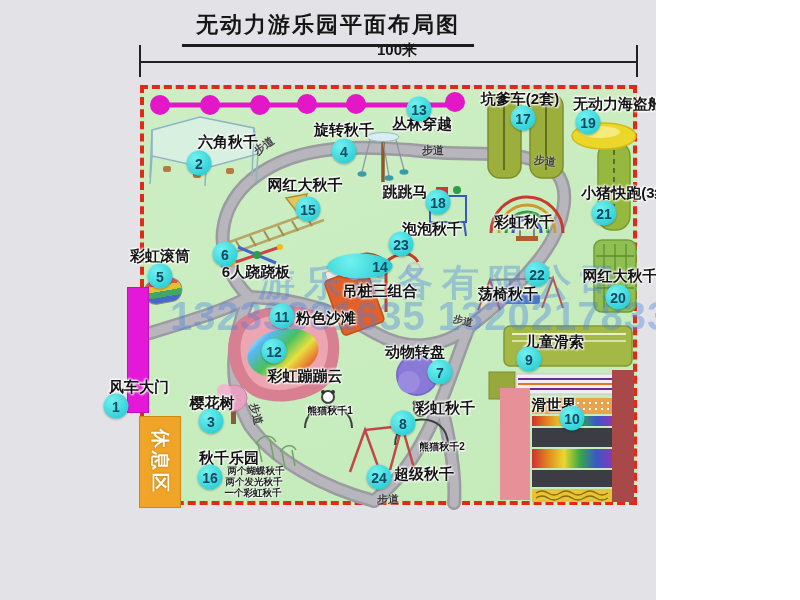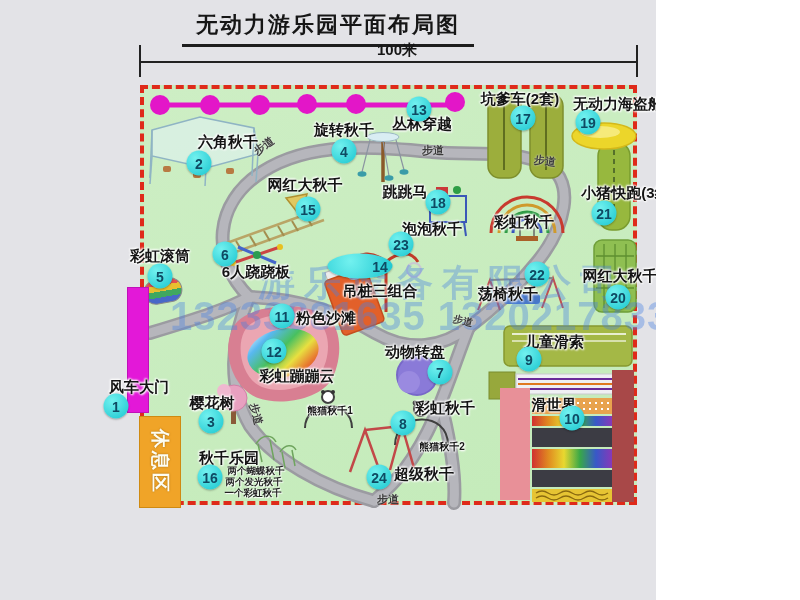--- a/index.html
+++ b/index.html
@@ -321,21 +321,21 @@
   <div class="lbl" style="left:228px;top:142px;">六角秋千</div>
   <div class="lbl" style="left:212px;top:403px;">樱花树</div>
   <div class="lbl" style="left:344px;top:130px;">旋转秋千</div>
   <div class="lbl" style="left:160px;top:256px;">彩虹滚筒</div>
   <div class="lbl" style="left:256px;top:272px;">6人跷跷板</div>
   <div class="lbl" style="left:415px;top:352px;">动物转盘</div>
   <div class="lbl" style="left:445px;top:408px;">彩虹秋千</div>
   <div class="lbl" style="left:554px;top:342px;">儿童滑索</div>
   <div class="lbl" style="left:554px;top:405px;">滑世界</div>
   <div class="lbl" style="left:326px;top:318px;">粉色沙滩</div>
-  <div class="lbl" style="left:297px;top:376px;">彩虹蹦蹦云</div>
+  <div class="lbl" style="left:305px;top:376px;">彩虹蹦蹦云</div>
   <div class="lbl" style="left:422px;top:124px;">丛林穿越</div>
   <div class="lbl" style="left:380px;top:291px;">吊桩三组合</div>
   <div class="lbl" style="left:305px;top:185px;">网红大秋千</div>
   <div class="lbl" style="left:229px;top:458px;">秋千乐园</div>
   <div class="lbl" style="left:520px;top:99px;">坑爹车(2套)</div>
   <div class="lbl" style="left:405px;top:192px;">跳跳马</div>
   <div class="lbl" style="left:618px;top:104px;">无动力海盗船</div>
   <div class="lbl" style="left:620px;top:276px;">网红大秋千</div>
   <div class="lbl" style="left:628px;top:193px;">小猪快跑(3组)</div>
   <div class="lbl" style="left:508px;top:294px;">荡椅秋千</div>

